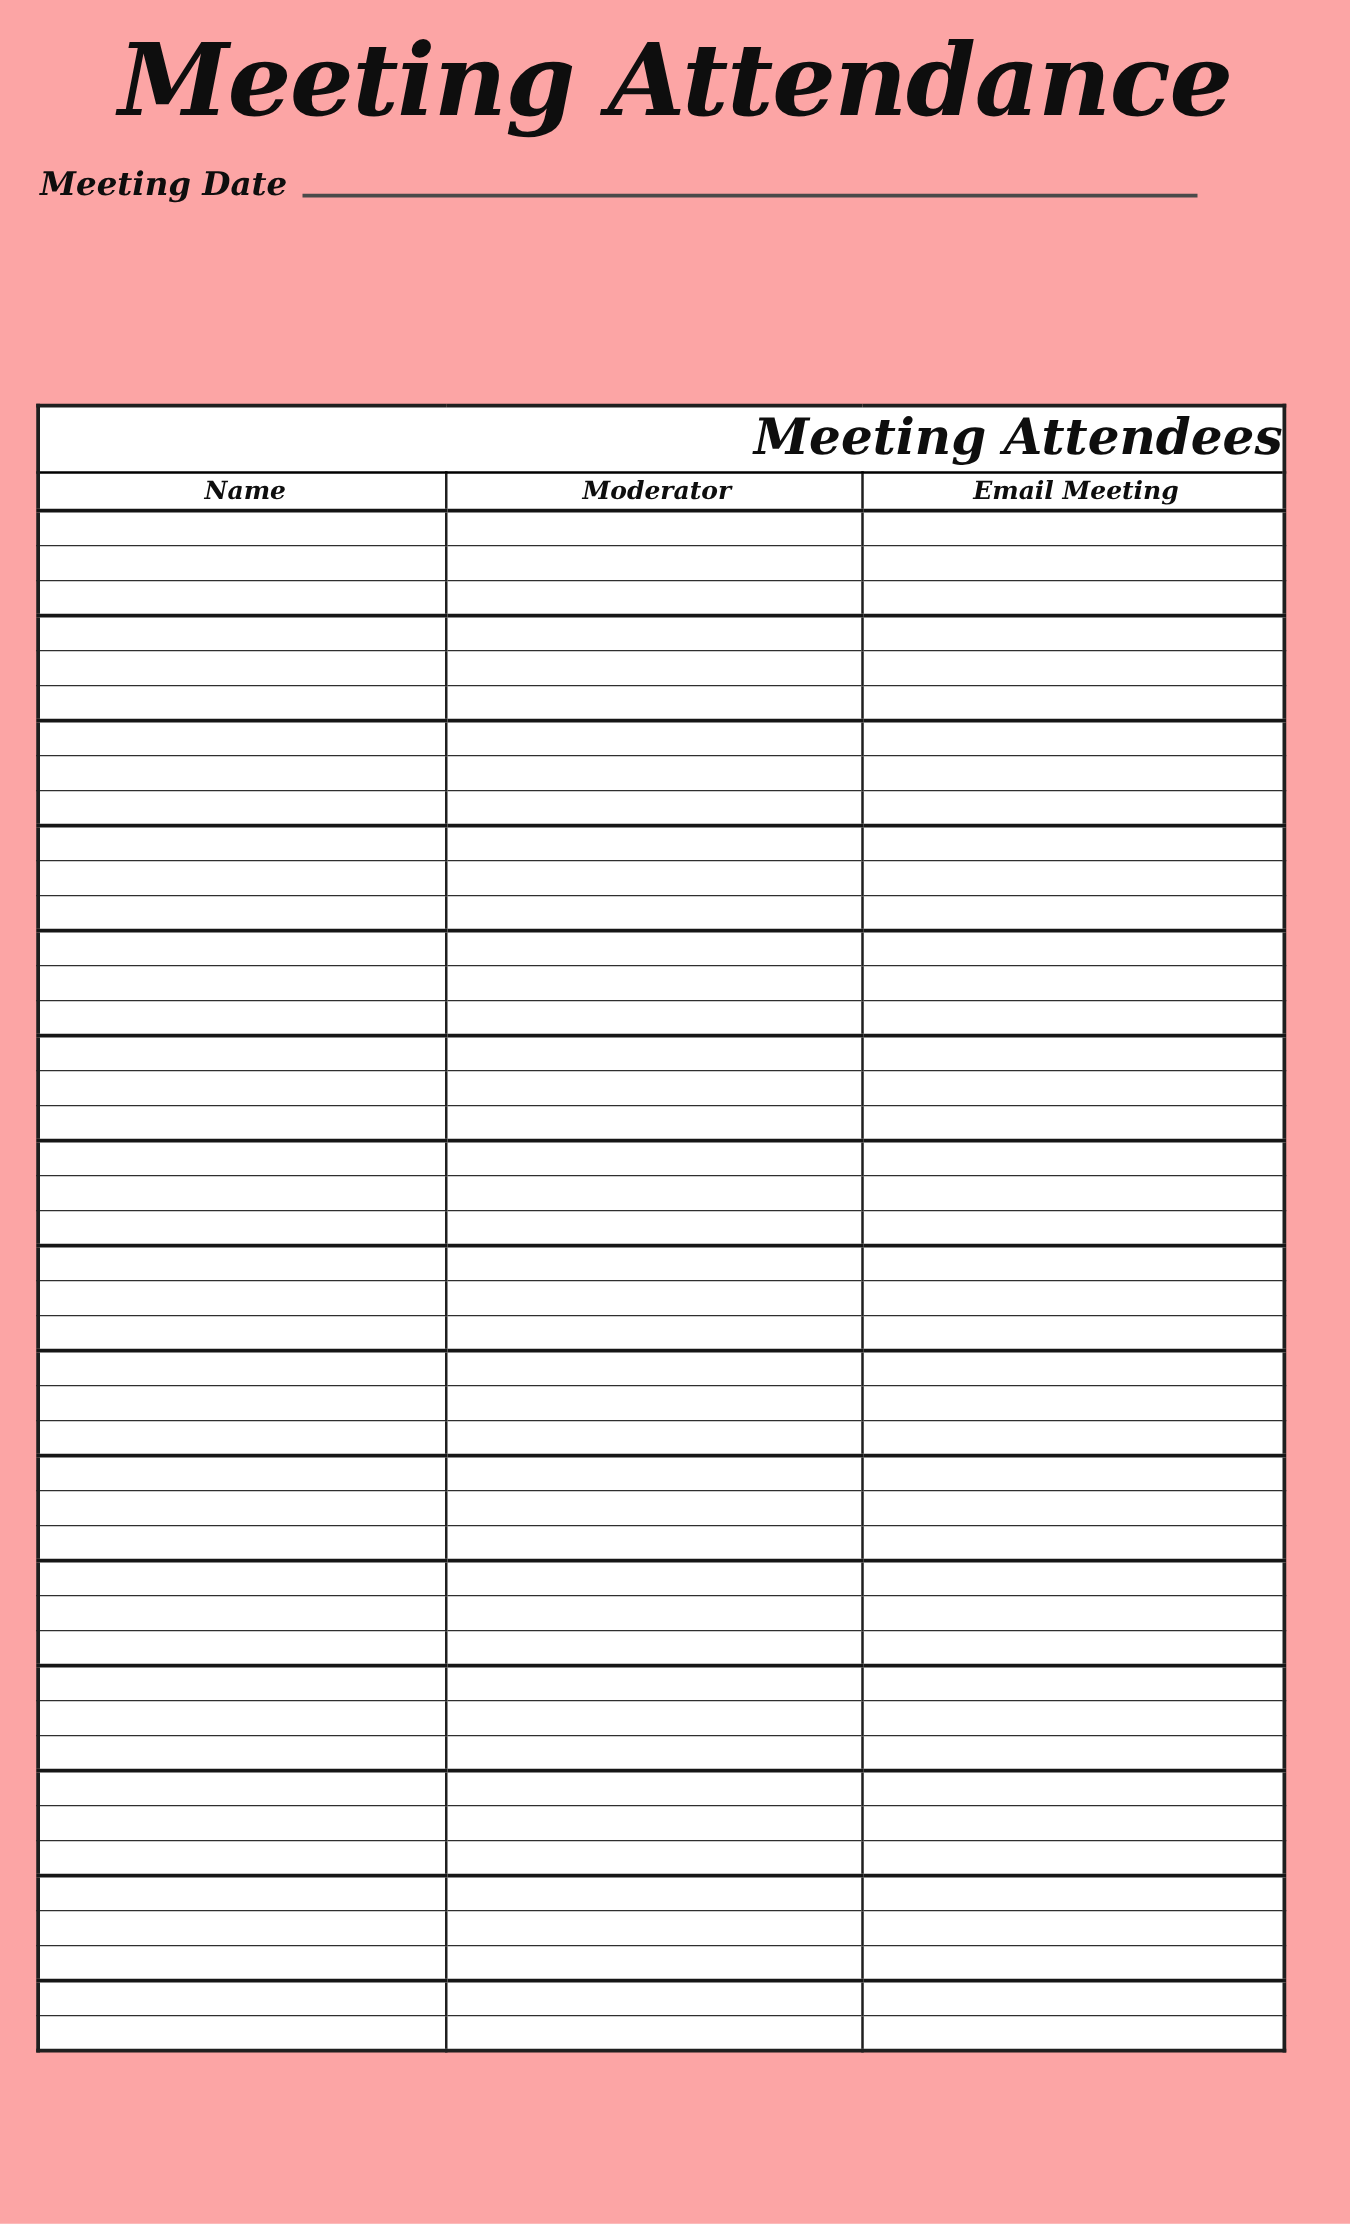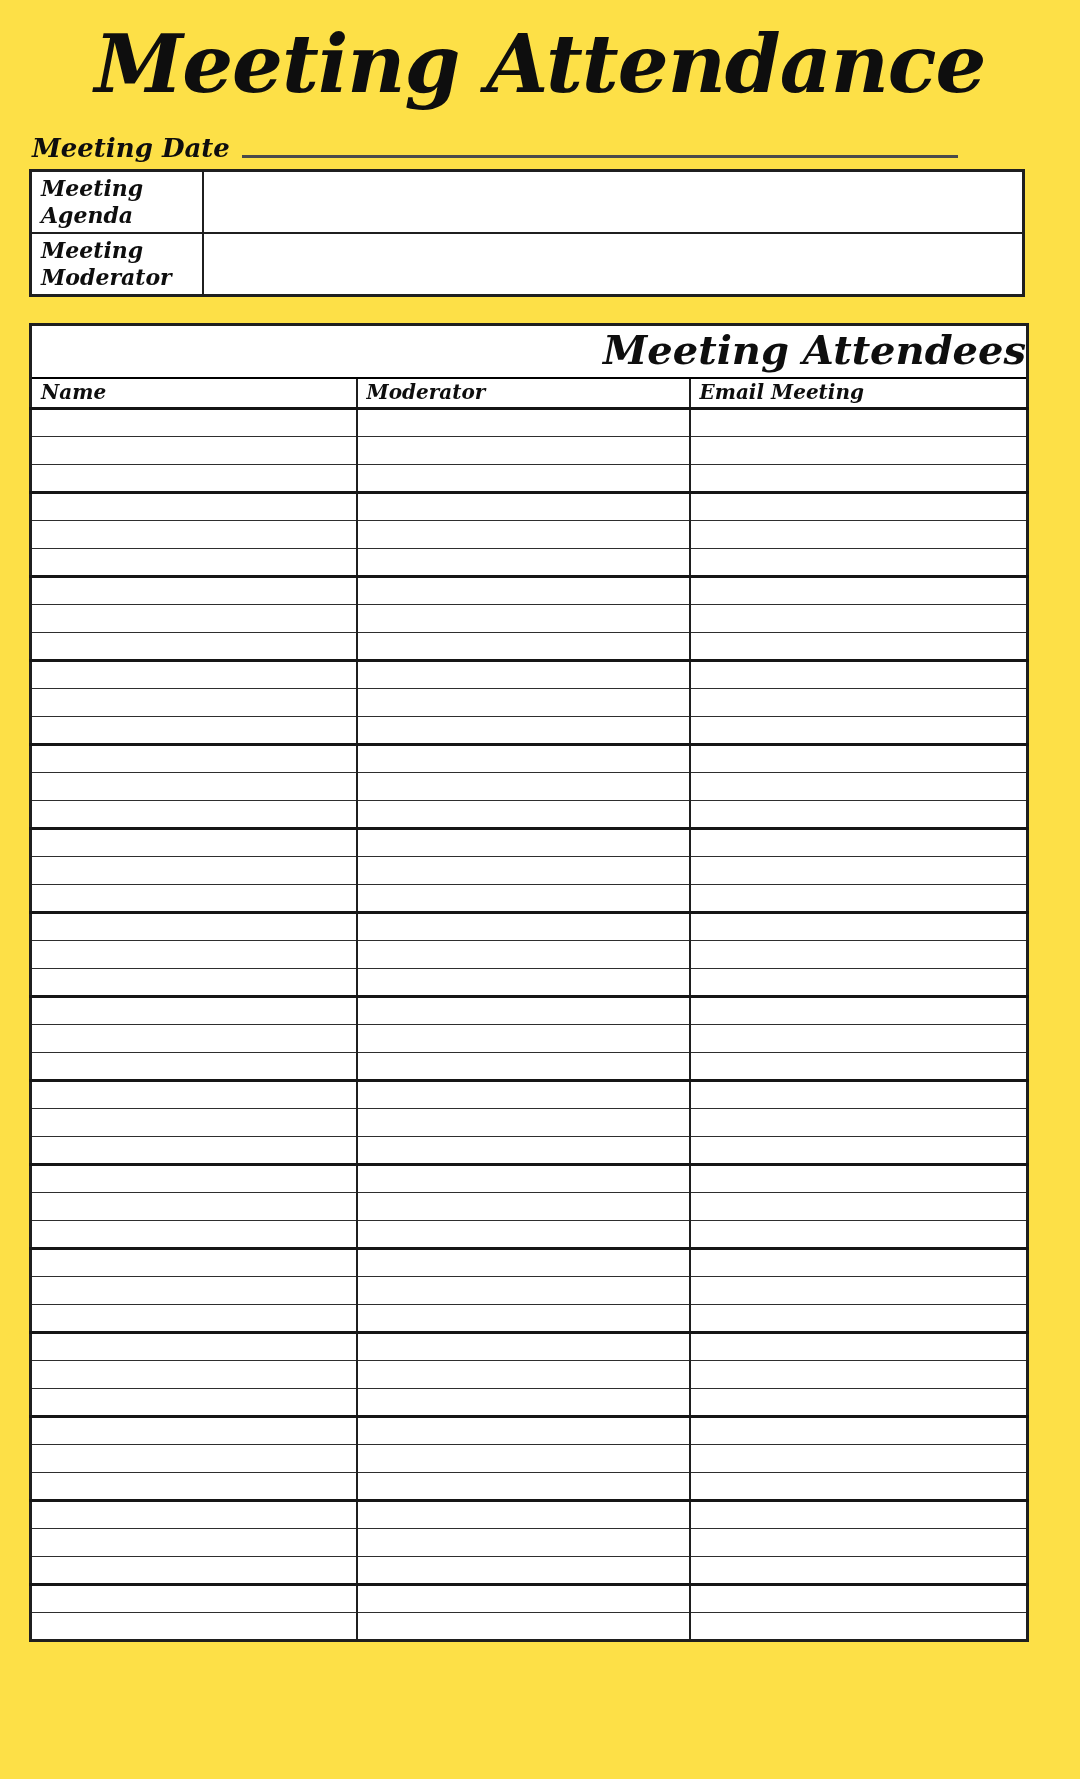--- a/index.html
+++ b/index.html
@@ -4,21 +4,21 @@
 <style>
   * { margin: 0; padding: 0; box-sizing: border-box; }
   html, body { background: #ffffff; }
   body {
     width: 1080px; height: 1779px;
     position: relative;
     font-family: "DejaVu Serif", serif;
     color: #111111;
     overflow: hidden;
   }
-  .page { position: absolute; inset: 0; background: #fde047; }
+  .page { position: absolute; inset: 0; background: #fca5a5; }
 
   
   .main-title {
     position: absolute;
     top: 20px; left: 0; width: 1080px;
     text-align: center;
     font-size: 80px;
     font-weight: bold;
     font-style: italic;
     letter-spacing: -1px;
@@ -95,21 +95,21 @@
     padding-bottom: 4px;
     border-bottom: 2px solid #000000;
     color: #0e0e0e;
     background: #ffffff;
   }
   .attendees-table .cols-row th {
     height: 30px;
     font-size: 20px;
     font-weight: bold;
     font-style: italic;
-    text-align: left;
+    text-align: center;
     vertical-align: middle;
     padding: 0 4px 2px 9px;
     border-left: 2px solid #1f1f1f;
     border-bottom: 3px solid #141414;
     color: #0e0e0e;
     background: #ffffff;
     white-space: nowrap;
   }
   .attendees-table .cols-row th:first-child { border-left: none; }
   .attendees-table tbody td {
@@ -127,36 +127,20 @@
 
 <div class="page">
 
   <h1 class="main-title">Meeting Attendance</h1>
 
   <div class="date-row">
     <span class="date-label">Meeting Date</span>
     <span class="date-line"></span>
   </div>
 
-  <table class="info-table">
-    <colgroup>
-        <col class="c-label">
-        <col class="c-value">
-      </colgroup>
-    <tbody>
-      <tr class="r-agenda">
-        <td class="label-cell">Meeting Agenda</td>
-        <td class="value-cell"></td>
-      </tr>
-      <tr class="r-moderator">
-        <td class="label-cell">Meeting Moderator</td>
-        <td class="value-cell"></td>
-      </tr>
-    </tbody>
-  </table>
 
   <table class="attendees-table">
     <colgroup>
         <col class="c1">
         <col class="c2">
         <col class="c3">
       </colgroup>
     <thead>
       <tr class="title-row">
         <th colspan="3">Meeting Attendees</th>

